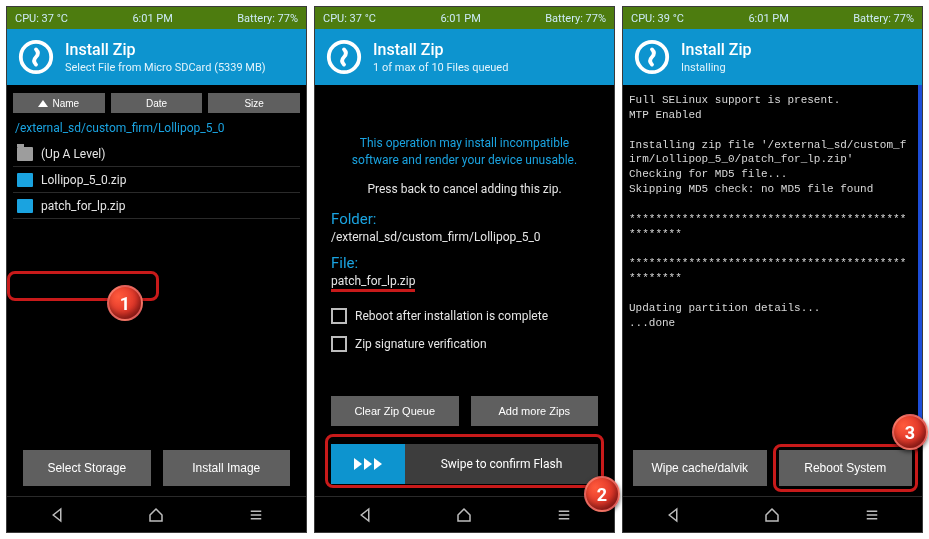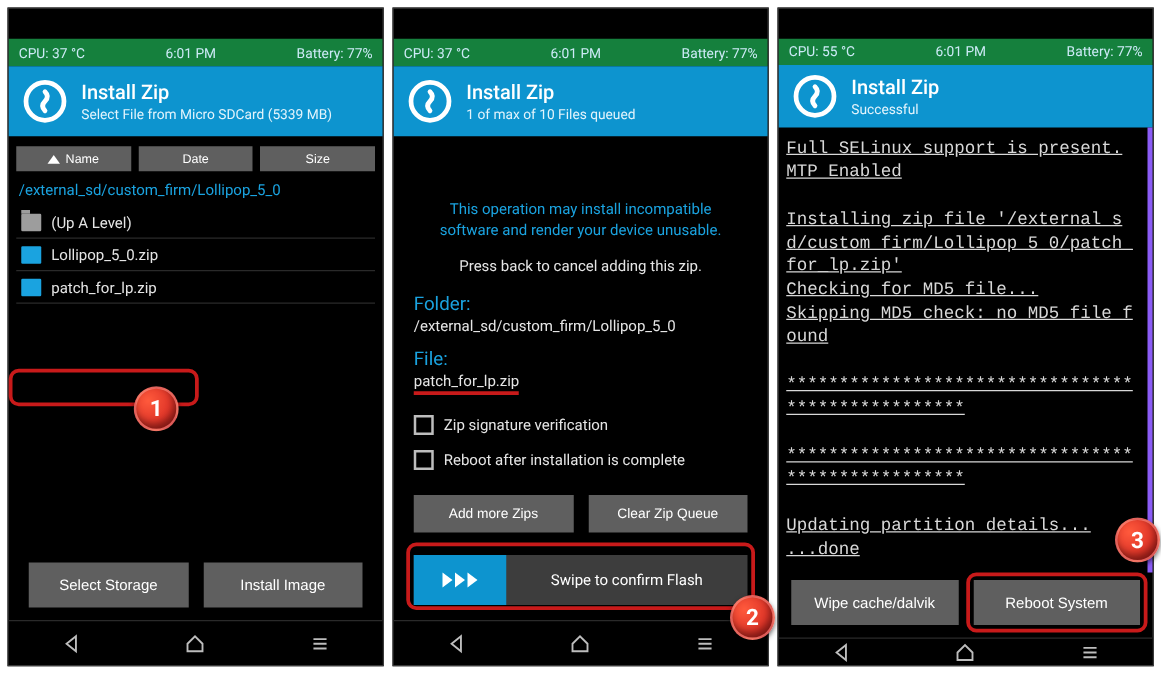--- a/index.html
+++ b/index.html
@@ -17,29 +17,28 @@
   .phone {
     flex: 1 1 0;
     background: #000;
     display: flex;
     flex-direction: column;
     position: relative;
     border: 1px solid #3a3a3a;
   }
   
   .status-bar {
-    background: #15803d;
+    background: #4d7c0f;
     color: #cdeaf7;
     display: flex;
     justify-content: space-between;
     align-items: center;
     font-size: 11px;
     padding: 4px 8px;
     height: 22px;
-    margin-top: 24px;
   }
   
   .twrp-header {
     background: #0d94cf;
     display: flex;
     align-items: center;
     gap: 10px;
     padding: 6px 10px;
     height: 56px;
   }
@@ -99,24 +98,24 @@
     gap:2px; flex:none;
   }
   .arrow-r {
     width:0;height:0;border-left:8px solid #fff;border-top:6px solid transparent;border-bottom:6px solid transparent;
   }
   .swipe-label { flex:1; text-align:center; }
 
   
   .console {
     font-family: "Courier New", monospace;
-    font-size: 14px; line-height:1.35; color:#d8d8d8;
+    font-size: 11px; line-height:1.35; color:#d8d8d8;
     padding: 8px 6px; white-space:pre-wrap; word-break:break-all;
-    border-right: 4px solid #8b5cf6;
-    flex:1 1 auto; overflow:hidden;text-decoration:underline;
+    border-right: 4px solid #1d4ed8;
+    flex:1 1 auto; overflow:hidden;
   }
 
   
   .nav-bar {
     height:36px; background:#000; display:flex; justify-content:space-around; align-items:center;
     border-top:1px solid #2a2a2a;
   }
   .nav-icon { width:18px; height:18px; display:inline-block; }
 
   
@@ -236,32 +235,32 @@
     <div class="field-label">Folder:</div>
     <div class="field-value">/external_sd/custom_firm/Lollipop_5_0</div>
 
     <div class="field-label">File:</div>
     <div class="field-value">
       <span class="underline-red">patch_for_lp.zip</span>
     </div>
 
     <div class="checkbox-row">
       <span class="checkbox"></span>
-      <span>Zip signature verification</span>
+      <span>Reboot after installation is complete</span>
     </div>
     <div class="checkbox-row">
       <span class="checkbox"></span>
-      <span>Reboot after installation is complete</span>
+      <span>Zip signature verification</span>
     </div>
 
     <div style="flex:1"></div>
 
     <div class="bottom-buttons">
+      <button class="grey-btn small">Clear Zip Queue</button>
       <button class="grey-btn small">Add more Zips</button>
-      <button class="grey-btn small">Clear Zip Queue</button>
     </div>
 
     <div style="position:relative;">
       <div class="callout-box" style="left:4px; right:4px; top:-2px; height:54px;"></div>
       <div class="swipe-bar">
         <div class="swipe-handle">
           <span class="arrow-r"></span>
           <span class="arrow-r"></span>
           <span class="arrow-r"></span>
         </div>
@@ -282,33 +281,33 @@
         <path d="M4 12 L12 4 L20 12 V20 H4 Z" fill="none" stroke="#bdbdbd" stroke-width="2"></path>
       </svg>
     <svg class="nav-icon" viewBox="0 0 24 24">
         <path d="M5 7h14M5 12h14M5 17h14" stroke="#bdbdbd" stroke-width="2"></path>
       </svg>
   </div>
 </div>
 
 <div class="phone">
   <div class="status-bar">
-    <span>CPU: 55 °C</span>
+    <span>CPU: 39 °C</span>
     <span>6:01 PM</span>
     <span>Battery: 77%</span>
   </div>
 
   <div class="twrp-header">
     <svg class="twrp-logo" viewBox="0 0 40 40">
       <circle cx="20" cy="20" r="16" fill="none" stroke="#fff" stroke-width="4"></circle>
       <path d="M20 12 Q24 16 20 20 Q16 24 20 28" fill="none" stroke="#fff" stroke-width="4" stroke-linecap="round"></path>
     </svg>
     <div>
       <div class="twrp-title">Install Zip</div>
-      <div class="twrp-sub">Successful</div>
+      <div class="twrp-sub">Installing</div>
     </div>
   </div>
 
   <div class="content" style="padding:0;">
     <div class="console">Full SELinux support is present.
 MTP Enabled
 
 Installing zip file '/external_sd/custom_firm/Lollipop_5_0/patch_for_lp.zip'
 Checking for MD5 file...
 Skipping MD5 check: no MD5 file found

